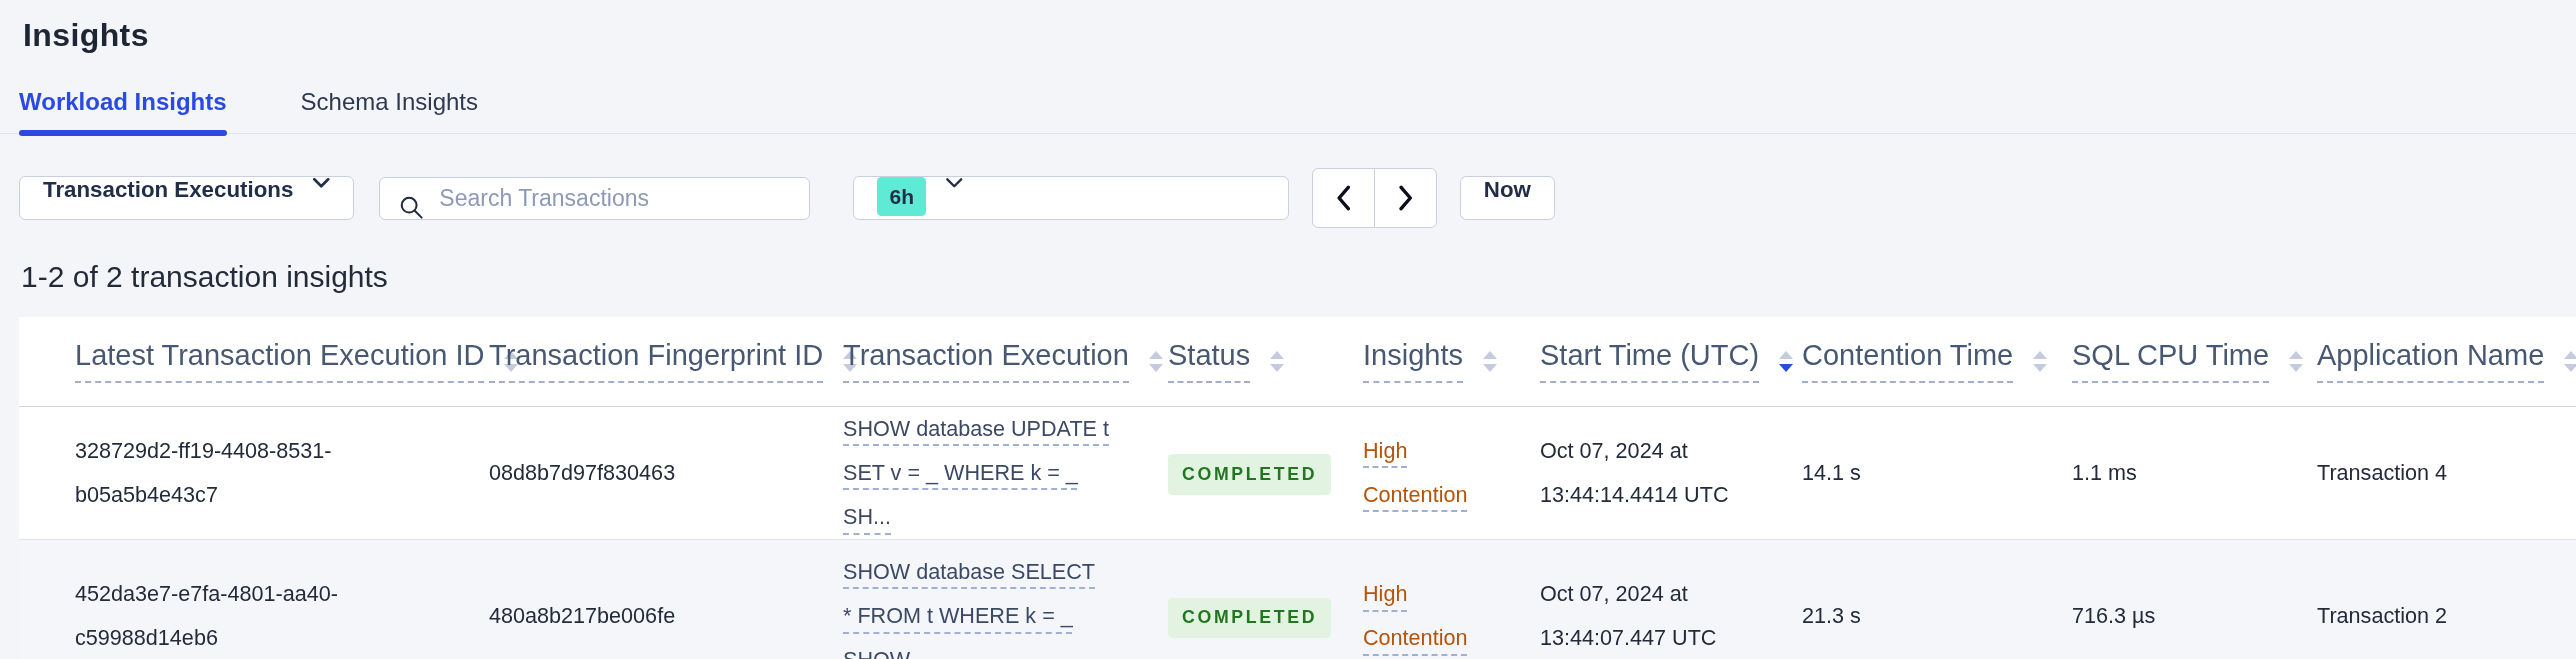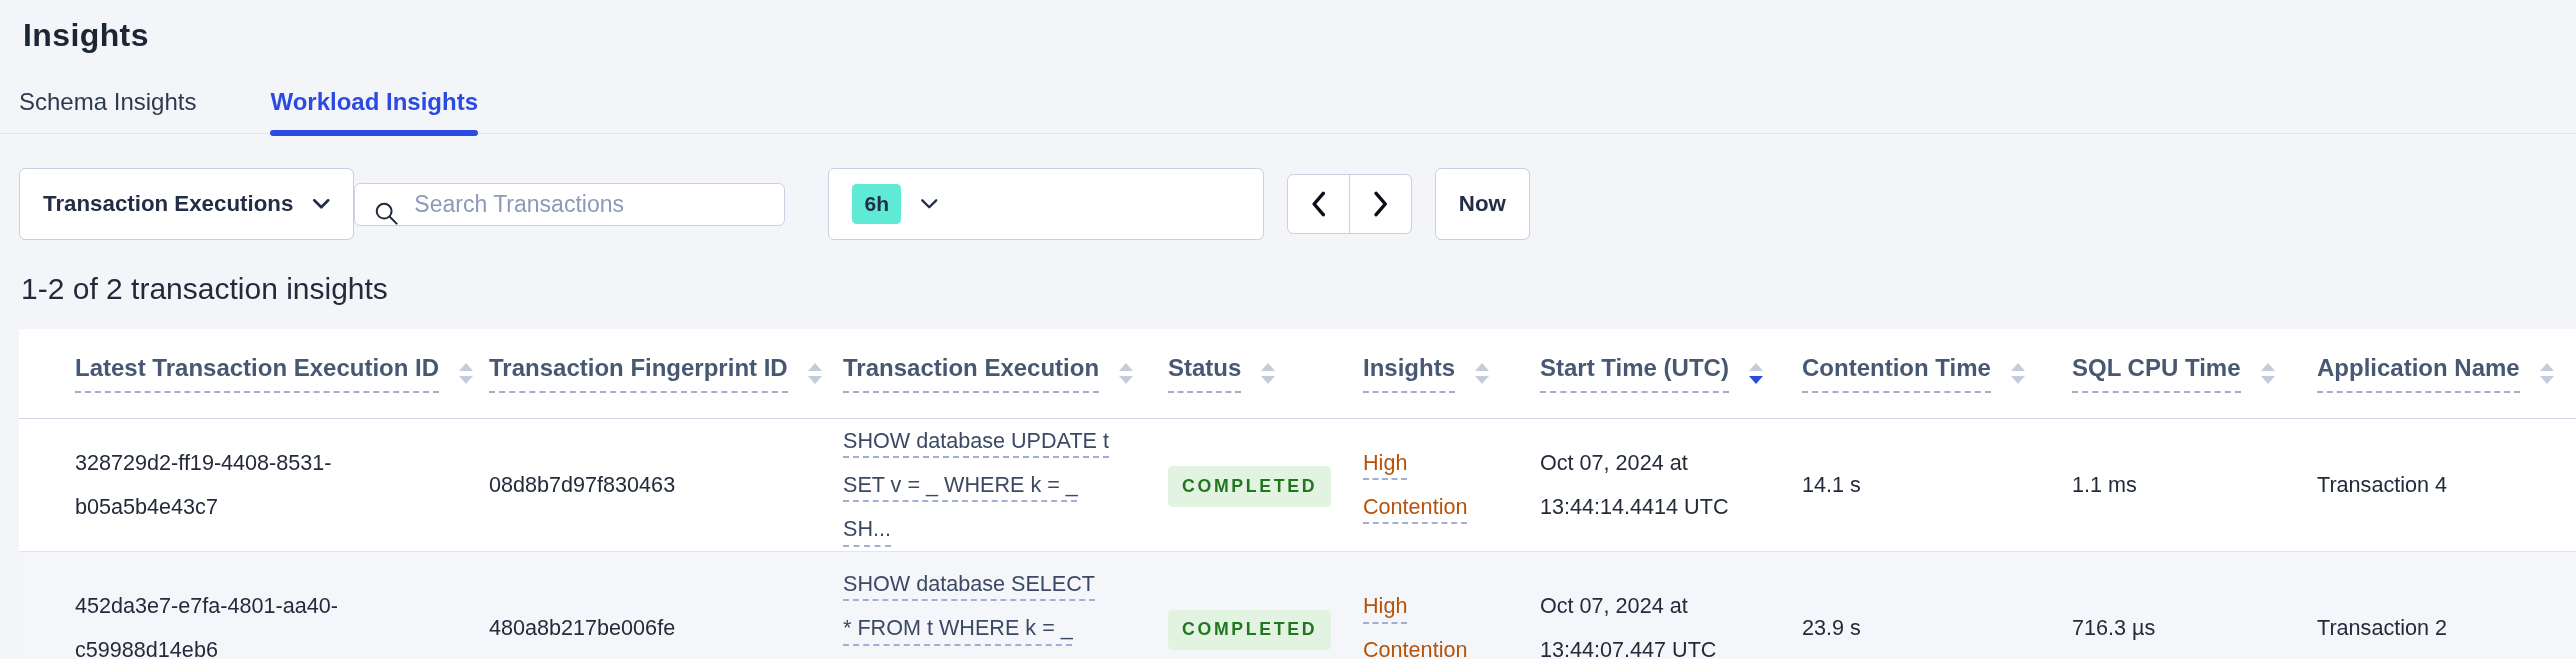--- a/index.html
+++ b/index.html
@@ -41,27 +41,27 @@
   .tab.active{color:var(--blue);font-weight:600;}
   .tab.active::after{
     content:"";position:absolute;left:0;right:0;bottom:-3.1px;height:6.2px;border-radius:3.1px;
     background:var(--blue);
   }
   
   .toolbar{
     margin:34px 0 0 19px;display:flex;align-items:center;
   }
   .btn{
-    height:72px;background:#fff;border:1.5px solid var(--border);border-radius:6.2px;
-    display:inline-flex;align-items:center;gap:18.5px;
+    height:44px;background:#fff;border:1.5px solid var(--border);border-radius:6.2px;
+    display:inline-flex;align-items:flex-start;gap:18.5px;
     font-size:22.3px;font-weight:600;color:#222e48;cursor:pointer;
     padding:0 23px;white-space:nowrap;
   }
   .search-wrap{
-    position:relative;width:431px;height:43px;
+    margin-left:25px;position:relative;width:431px;height:43px;
   }
   .search-wrap svg{position:absolute;left:20px;top:18.5px;}
   .search-input{
     width:100%;height:100%;border:1.5px solid var(--border);border-radius:6.2px;background:#fff;
     font-family:"Liberation Sans",sans-serif;font-size:23px;color:var(--ink);
     padding:0 18.5px 0 59px;outline:none;
   }
   .search-input::placeholder{color:#8d99b8;}
   .filters-btn{margin-left:25px;}
   .timepicker{
@@ -88,21 +88,21 @@
   .table-card{
     margin:23px 0 0 19px;background:var(--card-bg);
   }
   table{width:100%;border-collapse:collapse;table-layout:fixed;}
   th{
     height:89px;vertical-align:middle;text-align:left;
     border-bottom:1.5px solid #ccd3e1;cursor:pointer;
   }
   .th-inner{display:flex;align-items:center;gap:20px;}
   .th-label{
-    font-size:24px;font-weight:700;color:var(--slate);white-space:nowrap;
+    font-size:29px;font-weight:400;color:var(--slate);white-space:nowrap;
     border-bottom:2.3px dashed var(--dash);padding-bottom:9.2px;
   }
   th,td{padding-right:31px;}
   th:first-child,td:first-child{padding-left:56px;}
   td{
     font-size:21.6px;color:#232b3a;vertical-align:middle;line-height:2.05;
   }
   tr.row-1 td{height:109px;border-bottom:1.5px solid var(--row-border);}
   tr.row-2 td{height:153px;border-bottom:1.5px solid var(--row-border);background:var(--alt-row);}
   .sort{display:inline-flex;flex-direction:column;gap:4.6px;}
@@ -125,22 +125,22 @@
     padding:11.6px 14px;border-radius:4.6px;
   }
   .cell-wrap{max-width:247px;display:inline-block;}
 </style>
 </head>
 <body>
 
 <h1 class="page-title">Insights</h1>
 
 <div class="tabbar">
+  <div class="tab active">Workload Insights</div>
   <div class="tab">Schema Insights</div>
-  <div class="tab active">Workload Insights</div>
 </div>
 
 <div class="toolbar">
   <button class="btn">
     <span>Transaction Executions</span>
     <svg width="18.5" height="11.6" viewBox="0 0 24 15">
         <path d="M3 3 L12 12 L21 3" fill="none" stroke="#222e48" stroke-width="3.5" stroke-linecap="round" stroke-linejoin="round"></path>
       </svg>
   </button>
 
@@ -290,20 +290,20 @@
         <td><span>1.1 ms</span></td>
         <td><span>Transaction 4</span></td>
       </tr>
       <tr class="row-2">
         <td><span class="cell-wrap" style="max-width:385px">452da3e7-e7fa-4801-aa40-c59988d14eb6</span></td>
         <td><span>480a8b217be006fe</span></td>
         <td><span class="sql-link">SHOW database SELECT * FROM t WHERE k = _ SHOW ...</span></td>
         <td><span class="status-badge">COMPLETED</span></td>
         <td><span class="insight-link">High Contention</span></td>
         <td><span class="cell-wrap">Oct 07, 2024 at 13:44:07.447 UTC</span></td>
-        <td><span>23.9 s</span></td>
+        <td><span>21.3 s</span></td>
         <td><span>716.3 µs</span></td>
         <td><span>Transaction 2</span></td>
       </tr>
     </tbody>
   </table>
 </div>
 
 
 </body></html>

